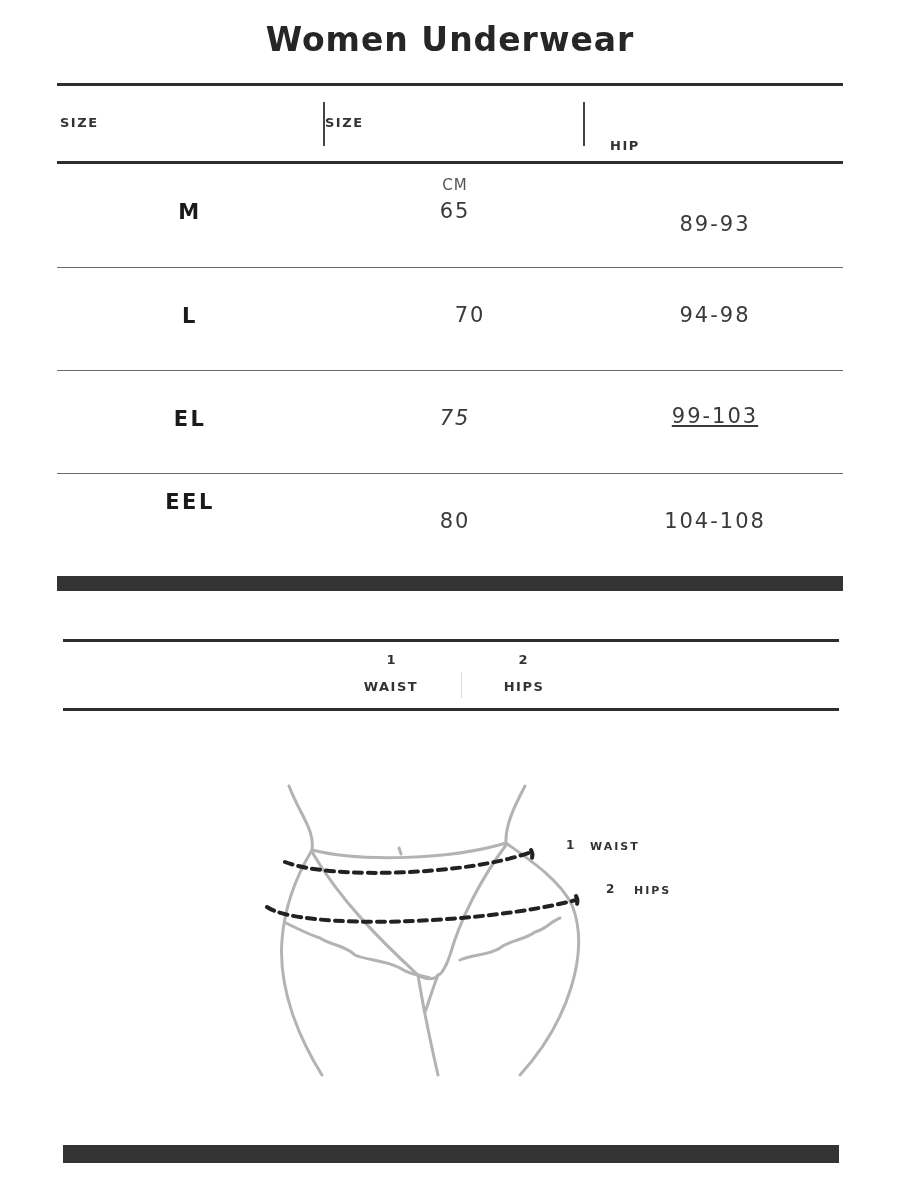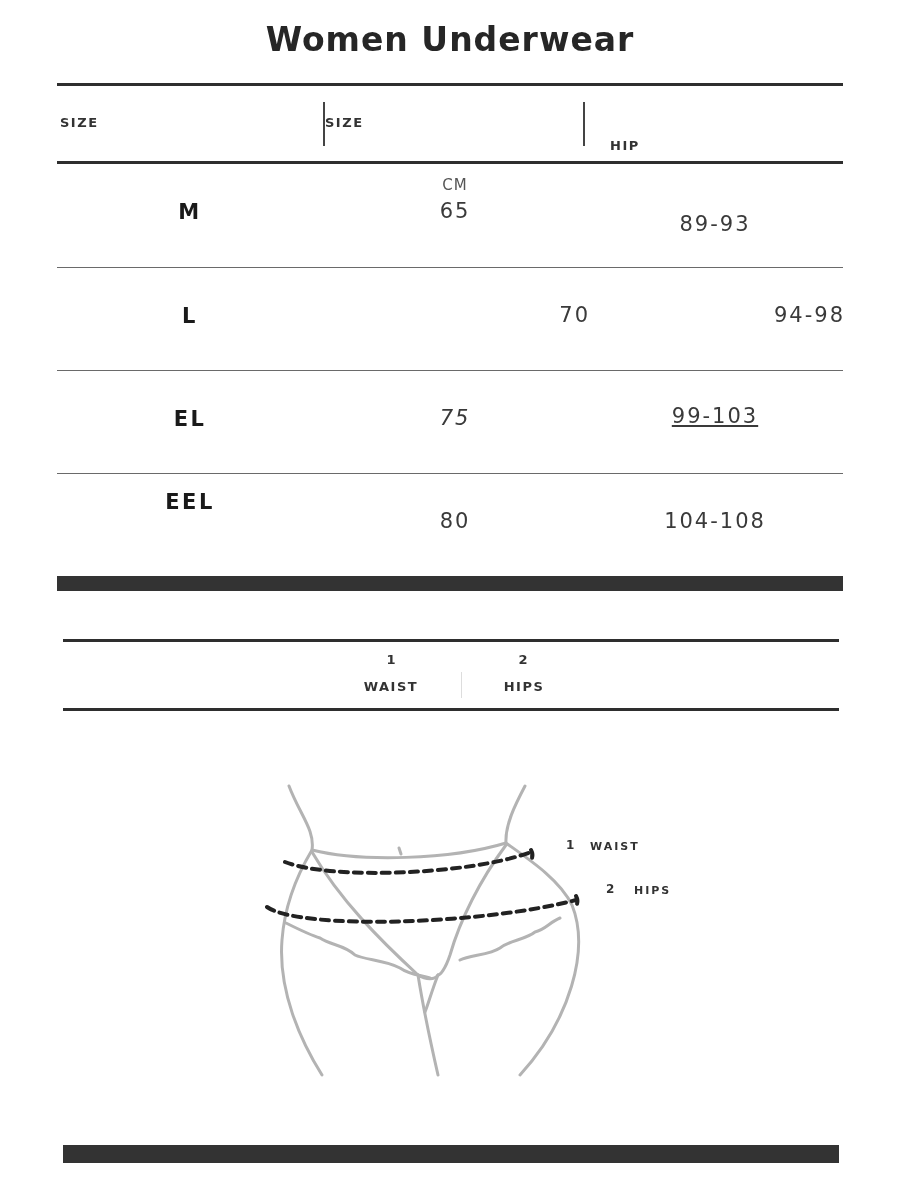--- a/index.html
+++ b/index.html
@@ -42,22 +42,22 @@
 
   <div>
     <div class="cell size" style="left:60px; top:200px;">M</div>
     <div class="cell val" style="left:325px; top:199px;">65</div>
     <div class="cell val" style="left:585px; top:212px;">89-93</div>
   </div>
   <div class="rule-thin" style="left:57px; top:267px; width:786px;"></div>
 
   <div>
     <div class="cell size" style="left:60px; top:304px;">L</div>
-    <div class="cell val" style="left:330px; top:303px;text-align:right;">70</div>
-    <div class="cell val" style="left:585px; top:303px;text-align:right;">94-98</div>
+    <div class="cell val" style="left:340px; top:303px;">70</div>
+    <div class="cell val" style="left:585px; top:303px;">94-98</div>
   </div>
   <div class="rule-thin" style="left:57px; top:370px; width:786px;"></div>
 
   <div>
     <div class="cell size" style="left:60px; top:407px;">EL</div>
     <div class="cell val" style="left:325px; top:406px;font-style:italic;">75</div>
     <div class="cell val" style="left:585px; top:404px;text-decoration:underline;">99-103</div>
   </div>
   <div class="rule-thin" style="left:57px; top:473px; width:786px;"></div>
 

